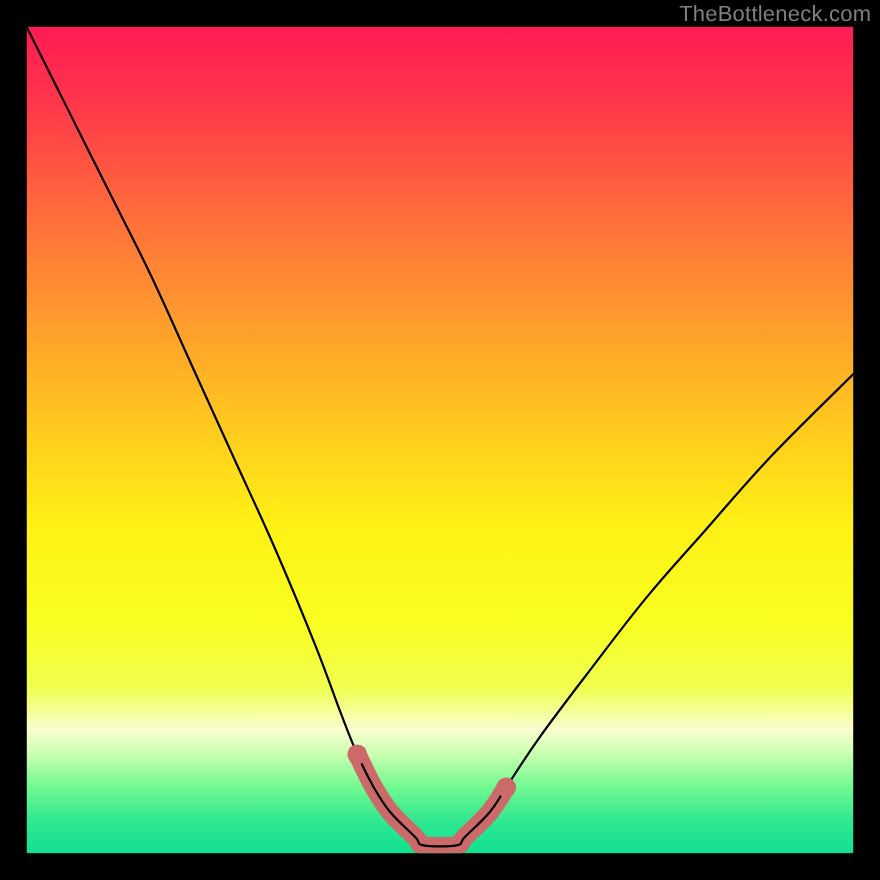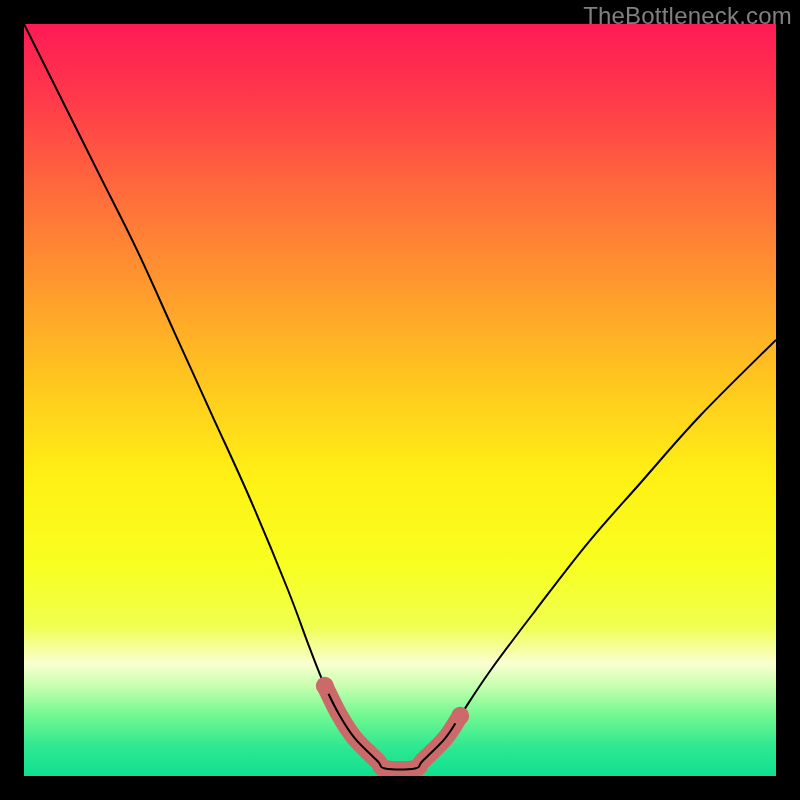--- a/index.html
+++ b/index.html
@@ -24,21 +24,21 @@
     position: absolute;
     top: 0; left: 0;
     width: 100%;
     height: 100%;
   }
   .attribution {
     position: absolute;
     top: 2px;
     right: 8px;
     color: #808080;
-    font-size: 24px;
+    font-size: 20px;
     font-weight: 500;
     letter-spacing: 0.2px;
   }
   .curve-svg {
     position: absolute;
     top: 0; left: 0;
     width: 100%;
     height: 100%;
   }
 </style>

